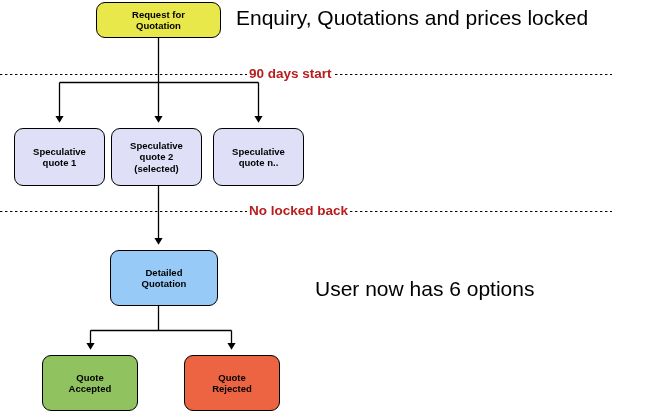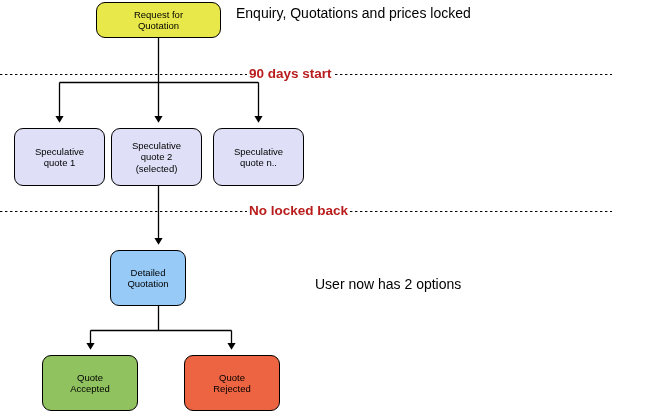--- a/index.html
+++ b/index.html
@@ -30,20 +30,21 @@
     border: 1.4px solid #000000;
     border-radius: 9px;
     display: flex;
     align-items: center;
     justify-content: center;
     text-align: center;
     color: #000000;
     line-height: 1.18;
     white-space: pre-line;
     z-index: 3;
+    font-weight: bold;
   }
   .node-request {
     left: 96px;
     top: 2px;
     width: 125px;
     height: 36px;
     background: #e8e84a;
     font-size: 9.5px;
   }
   .node-spec {
@@ -52,21 +53,21 @@
     height: 58px;
     background: #dfdff8;
     font-size: 9.5px;
   }
   .node-spec1 { left: 14px; }
   .node-spec2 { left: 111px; }
   .node-spec3 { left: 213px; }
   .node-detailed {
     left: 110px;
     top: 250px;
-    width: 76px;
+    width: 108px;
     height: 56px;
     background: #97caf7;
     font-size: 9.5px;
   }
   .node-accepted {
     left: 42px;
     top: 355px;
     width: 96px;
     height: 56px;
     background: #90c25f;
@@ -76,21 +77,21 @@
     left: 184px;
     top: 355px;
     width: 96px;
     height: 56px;
     background: #ec6442;
     font-size: 9.5px;
   }
   .side-note {
     position: absolute;
     color: #000000;
-    font-size: 14px;
+    font-size: 21px;
     line-height: 1.35;
     white-space: pre-line;
     z-index: 2;
   }
   .note-1 { left: 236px; top: 4px; }
   .note-2 { left: 320px; top: 127px; }
   .note-3 { left: 315px; top: 275px; }
   .divider-label {
     position: absolute;
     font-size: 13.5px;
@@ -162,15 +163,15 @@
   <div class="node node-rejected">Quote
 Rejected</div>
 
   <div class="divider-label label-90days">90 days start</div>
 
   <div class="divider-label label-nogoing">No locked back</div>
 
   <div class="side-note note-1">Enquiry, Quotations and prices locked</div>
 
 
-  <div class="side-note note-3">User now has 2 options</div>
+  <div class="side-note note-3">User now has 6 options</div>
 
 </div>
 
 </body></html>

